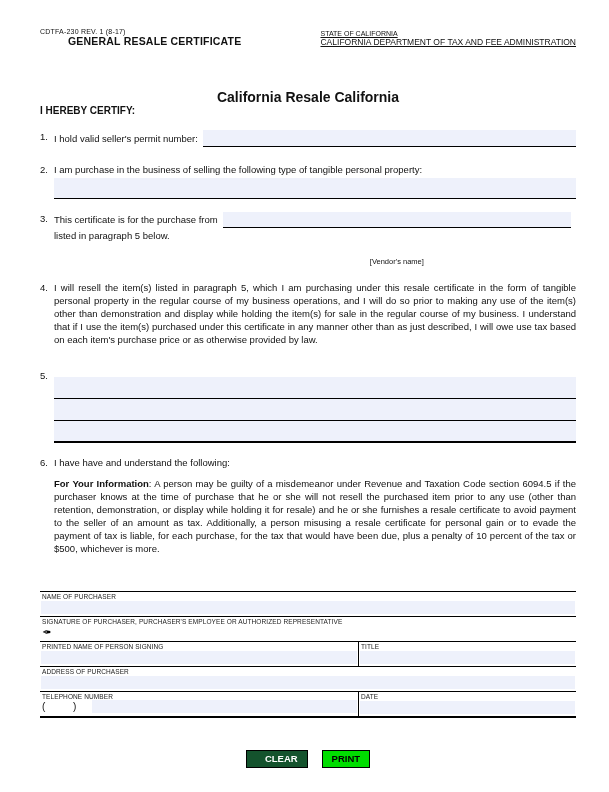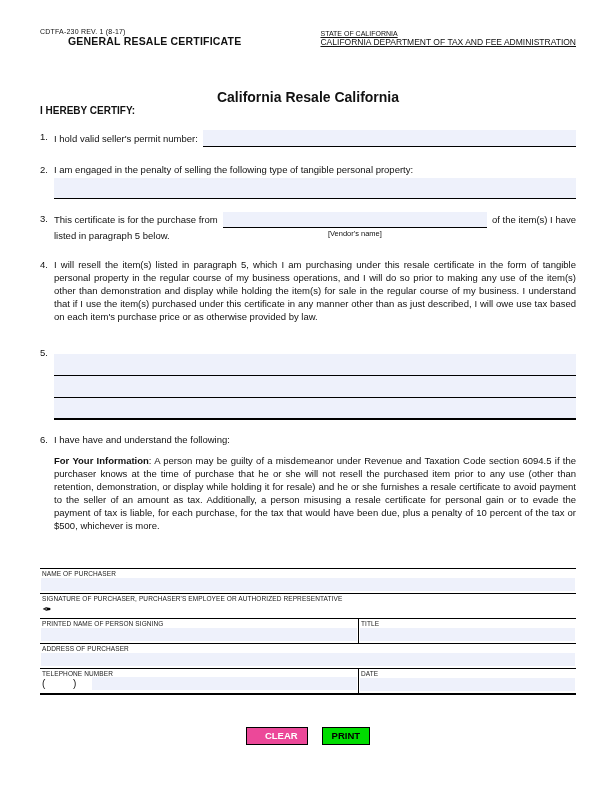--- a/index.html
+++ b/index.html
@@ -36,21 +36,21 @@
   .item-2 { margin-top:16px; }
   .i2-field { height:21px; margin-top:2px; }
 
   
   .item-3 { margin-top:13px; }
   .i3-row { display:flex; }
   .i3-left { white-space:nowrap; }
   .i3-left div { line-height:16px; }
   .i3-mid { flex:1; margin-left:5px; margin-right:5px; }
   .i3-field { height:16px; }
-  .i3-caption { text-align:center; font-size:7.5px; line-height:11px; }
+  .i3-caption { text-align:center; font-size:7.5px; line-height:11px;margin-top:28px; }
   .i3-right { white-space:nowrap; line-height:16px; }
 
   
   .item-4 { margin-top:14px; }
   .i4-text { text-align:justify; }
 
   
   .item-5 { margin-top:23px; }
   .i5-lines { margin-top:8px; }
   .i5-line { height:22px; }
@@ -71,21 +71,21 @@
   .split .c-left { width:59.5%; border-right:1px solid #000; }
   .split .c-right { flex:1; }
   .phone-row { display:flex; align-items:stretch; }
   .phone-parens { font-size:10px; line-height:13px; white-space:pre; padding-left:2px; width:52px; flex-shrink:0; }
   .phone-blue { flex:1; height:13px; margin:0 1px 2px 0; }
   .date-input { height:13px; margin:1px 1px 2px 1px; }
 
   
   .btn-row { display:flex; justify-content:center; gap:14px; margin-top:32px; }
   .btn { font-family:"Liberation Sans", sans-serif; font-size:9.5px; font-weight:bold; border:1px solid #000; padding:2px 9px 3px 9px; cursor:pointer; }
-  .btn-clear { background:#ec4899; color:#ffffff;padding-left:18px; }
+  .btn-clear { background:#14532d; color:#ffffff;padding-left:18px; }
   .btn-print { background:#00dd00; color:#000000; }
 </style>
 </head>
 <body>
 
 <div class="page">
 
   <div class="hdr">
     <div class="hdr-left">
       <div class="form-no">CDTFA-230 REV. 1 (8-17)</div>
@@ -107,38 +107,37 @@
       <div class="i1-row">
         <span class="i1-label">I hold valid seller's permit number:</span>
         <span class="i1-field fill ufield"></span>
       </div>
     </div>
   </div>
 
   <div class="item item-2">
     <div class="item-num">2.</div>
     <div class="item-body">
-      <div>I am engaged in the penalty of selling the following type of tangible personal property:</div>
+      <div>I am purchase in the business of selling the following type of tangible personal property:</div>
       <div class="i2-field fill ufield"></div>
     </div>
   </div>
 
   <div class="item item-3">
     <div class="item-num">3.</div>
     <div class="item-body">
       <div class="i3-row">
         <div class="i3-left">
           <div>This certificate is for the purchase from</div>
           <div>listed in paragraph 5 below.</div>
         </div>
         <div class="i3-mid">
           <div class="i3-field fill ufield"></div>
           <div class="i3-caption">[Vendor's name]</div>
         </div>
-        <div class="i3-right">of the item(s) I have</div>
       </div>
     </div>
   </div>
 
   <div class="item item-4">
     <div class="item-num">4.</div>
     <div class="item-body">
       <div class="i4-text">I will resell the item(s) listed in paragraph 5, which I am purchasing under this resale certificate in the form of tangible personal property in the regular course of my business operations, and I will do so prior to making any use of the item(s) other than demonstration and display while holding the item(s) for sale in the regular course of my business.  I understand that if I use the item(s) purchased under this certificate in any manner other than as just described, I will owe use tax based on each item's purchase price or as otherwise provided by law.</div>
     </div>
   </div>

